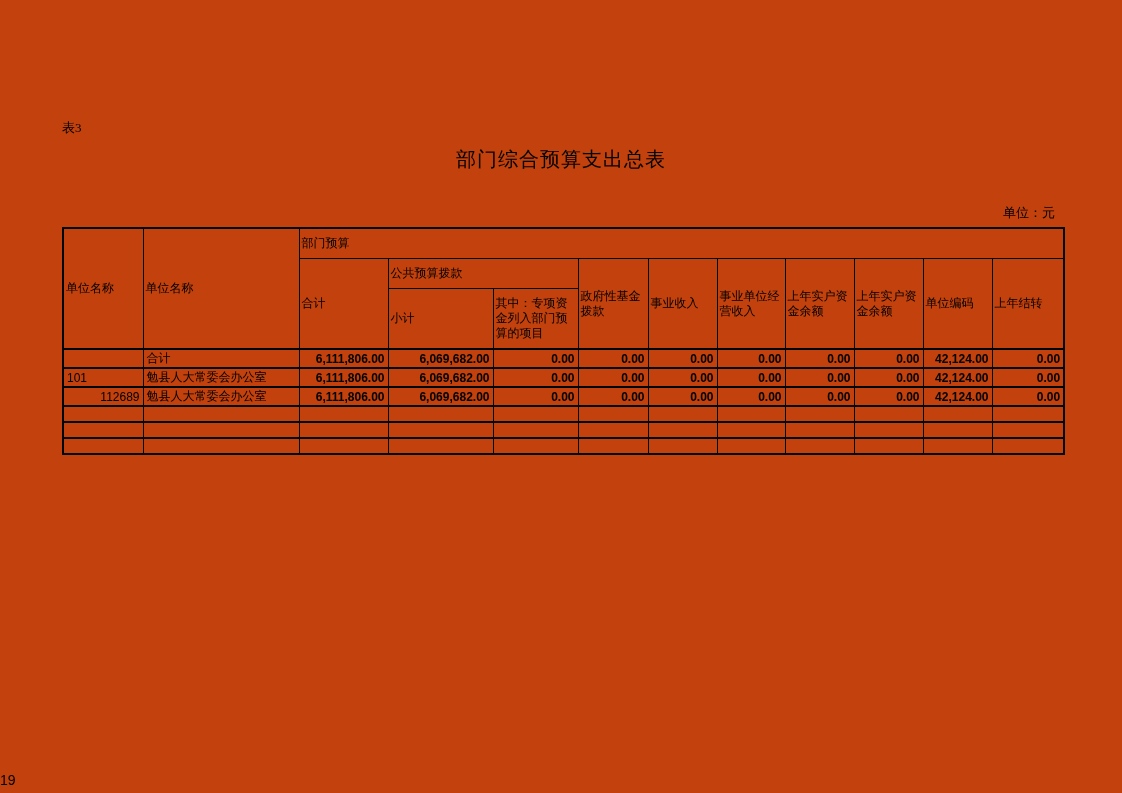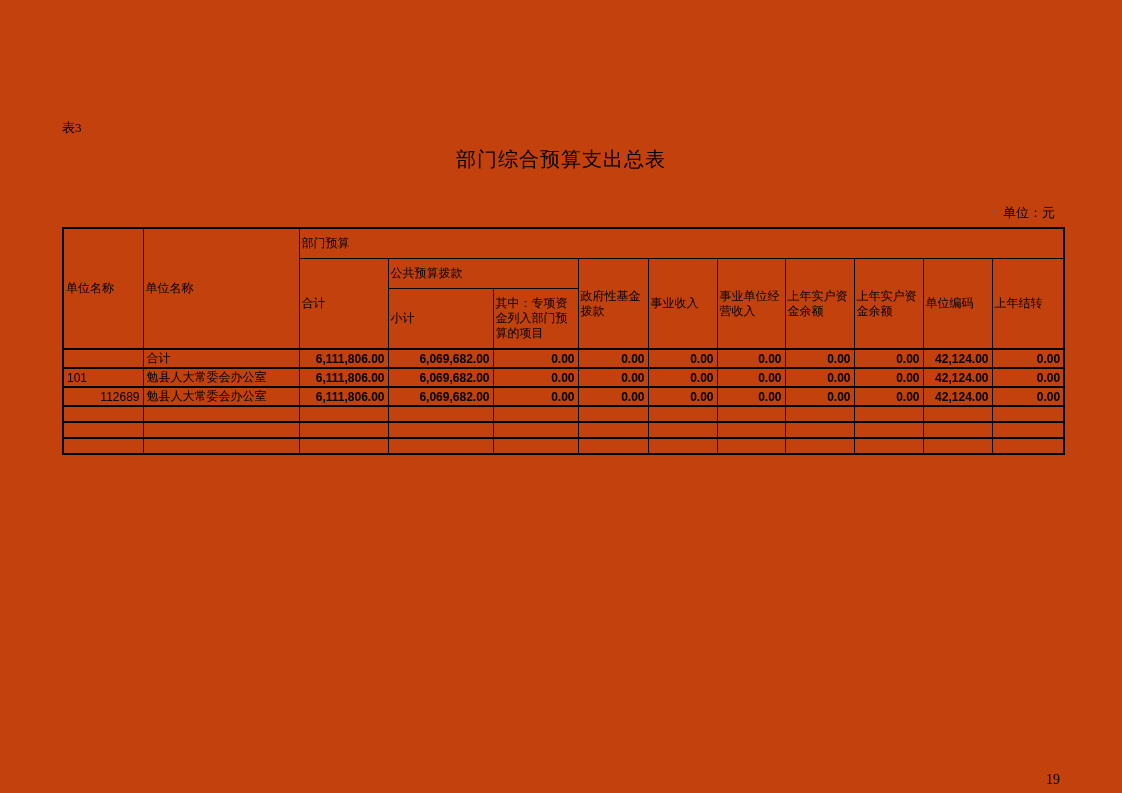--- a/index.html
+++ b/index.html
@@ -91,23 +91,23 @@
   td.num {
     font-family: "Liberation Sans", "DejaVu Sans", sans-serif;
     text-align: right;
     font-weight: bold;
   }
   .page-number {
     position: absolute;
     left: 0;
     top: 772px;
     width: 1060px;
-    text-align: right;
+    text-align: left;
     font-size: 14px;
-    font-family: Liberation Serif, serif;
+    font-family: Liberation Sans, sans-serif;
   }
 </style>
 </head>
 <body>
 
 <div class="page">
 
   <div class="table-label">表3</div>
 
   <h1 class="doc-title">部门综合预算支出总表</h1>

